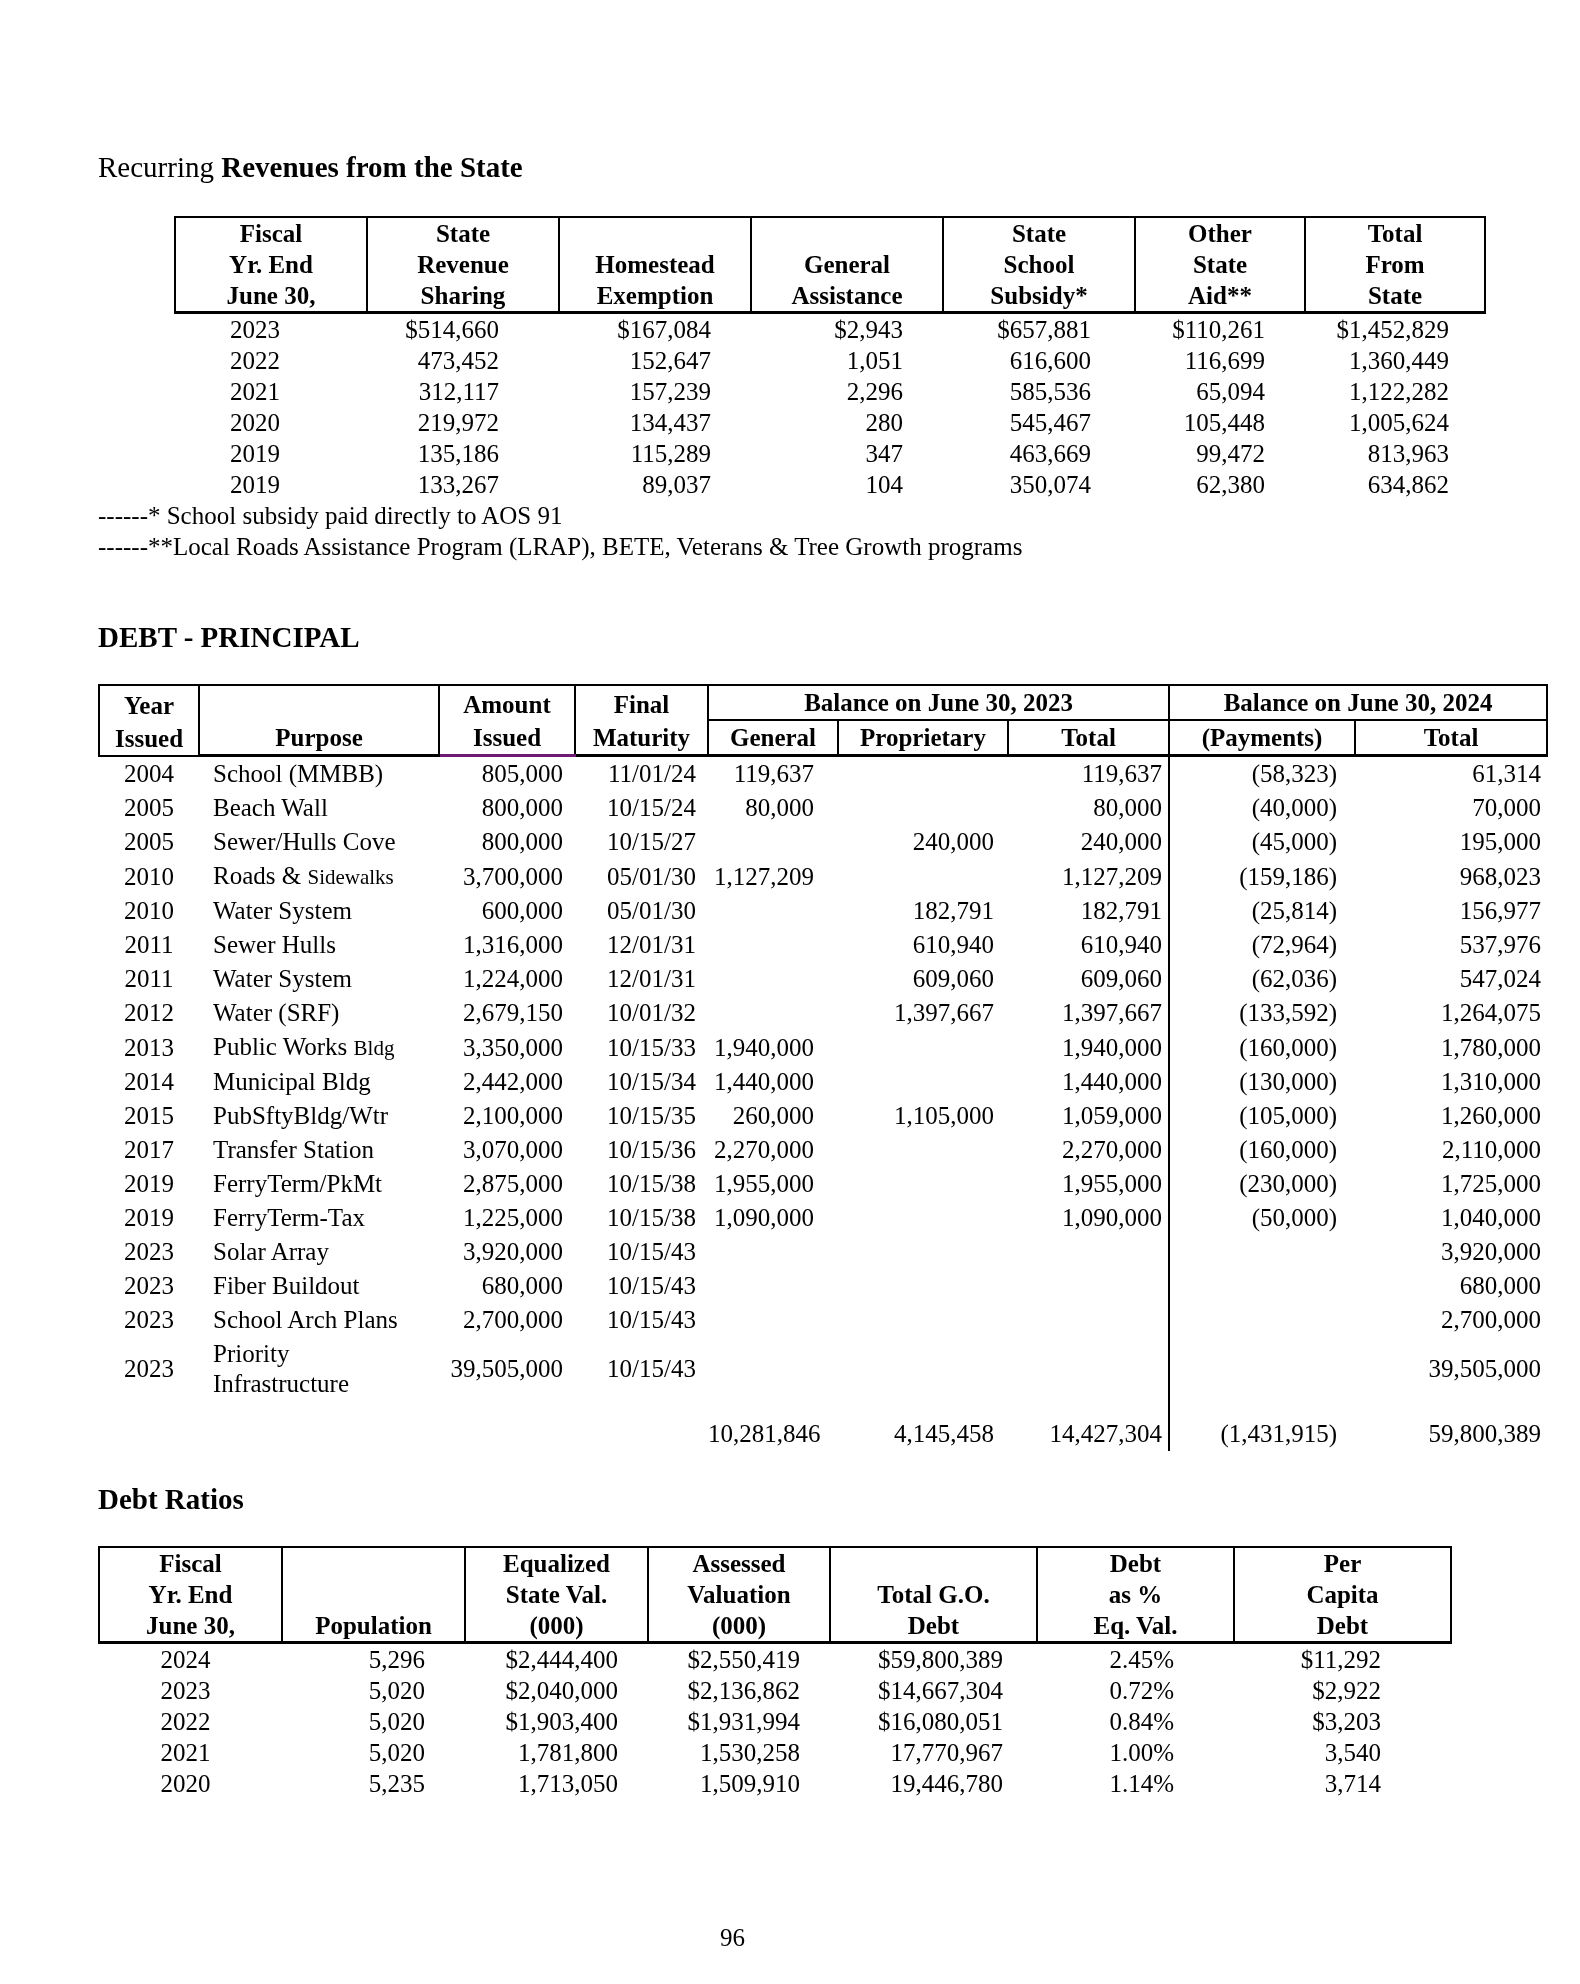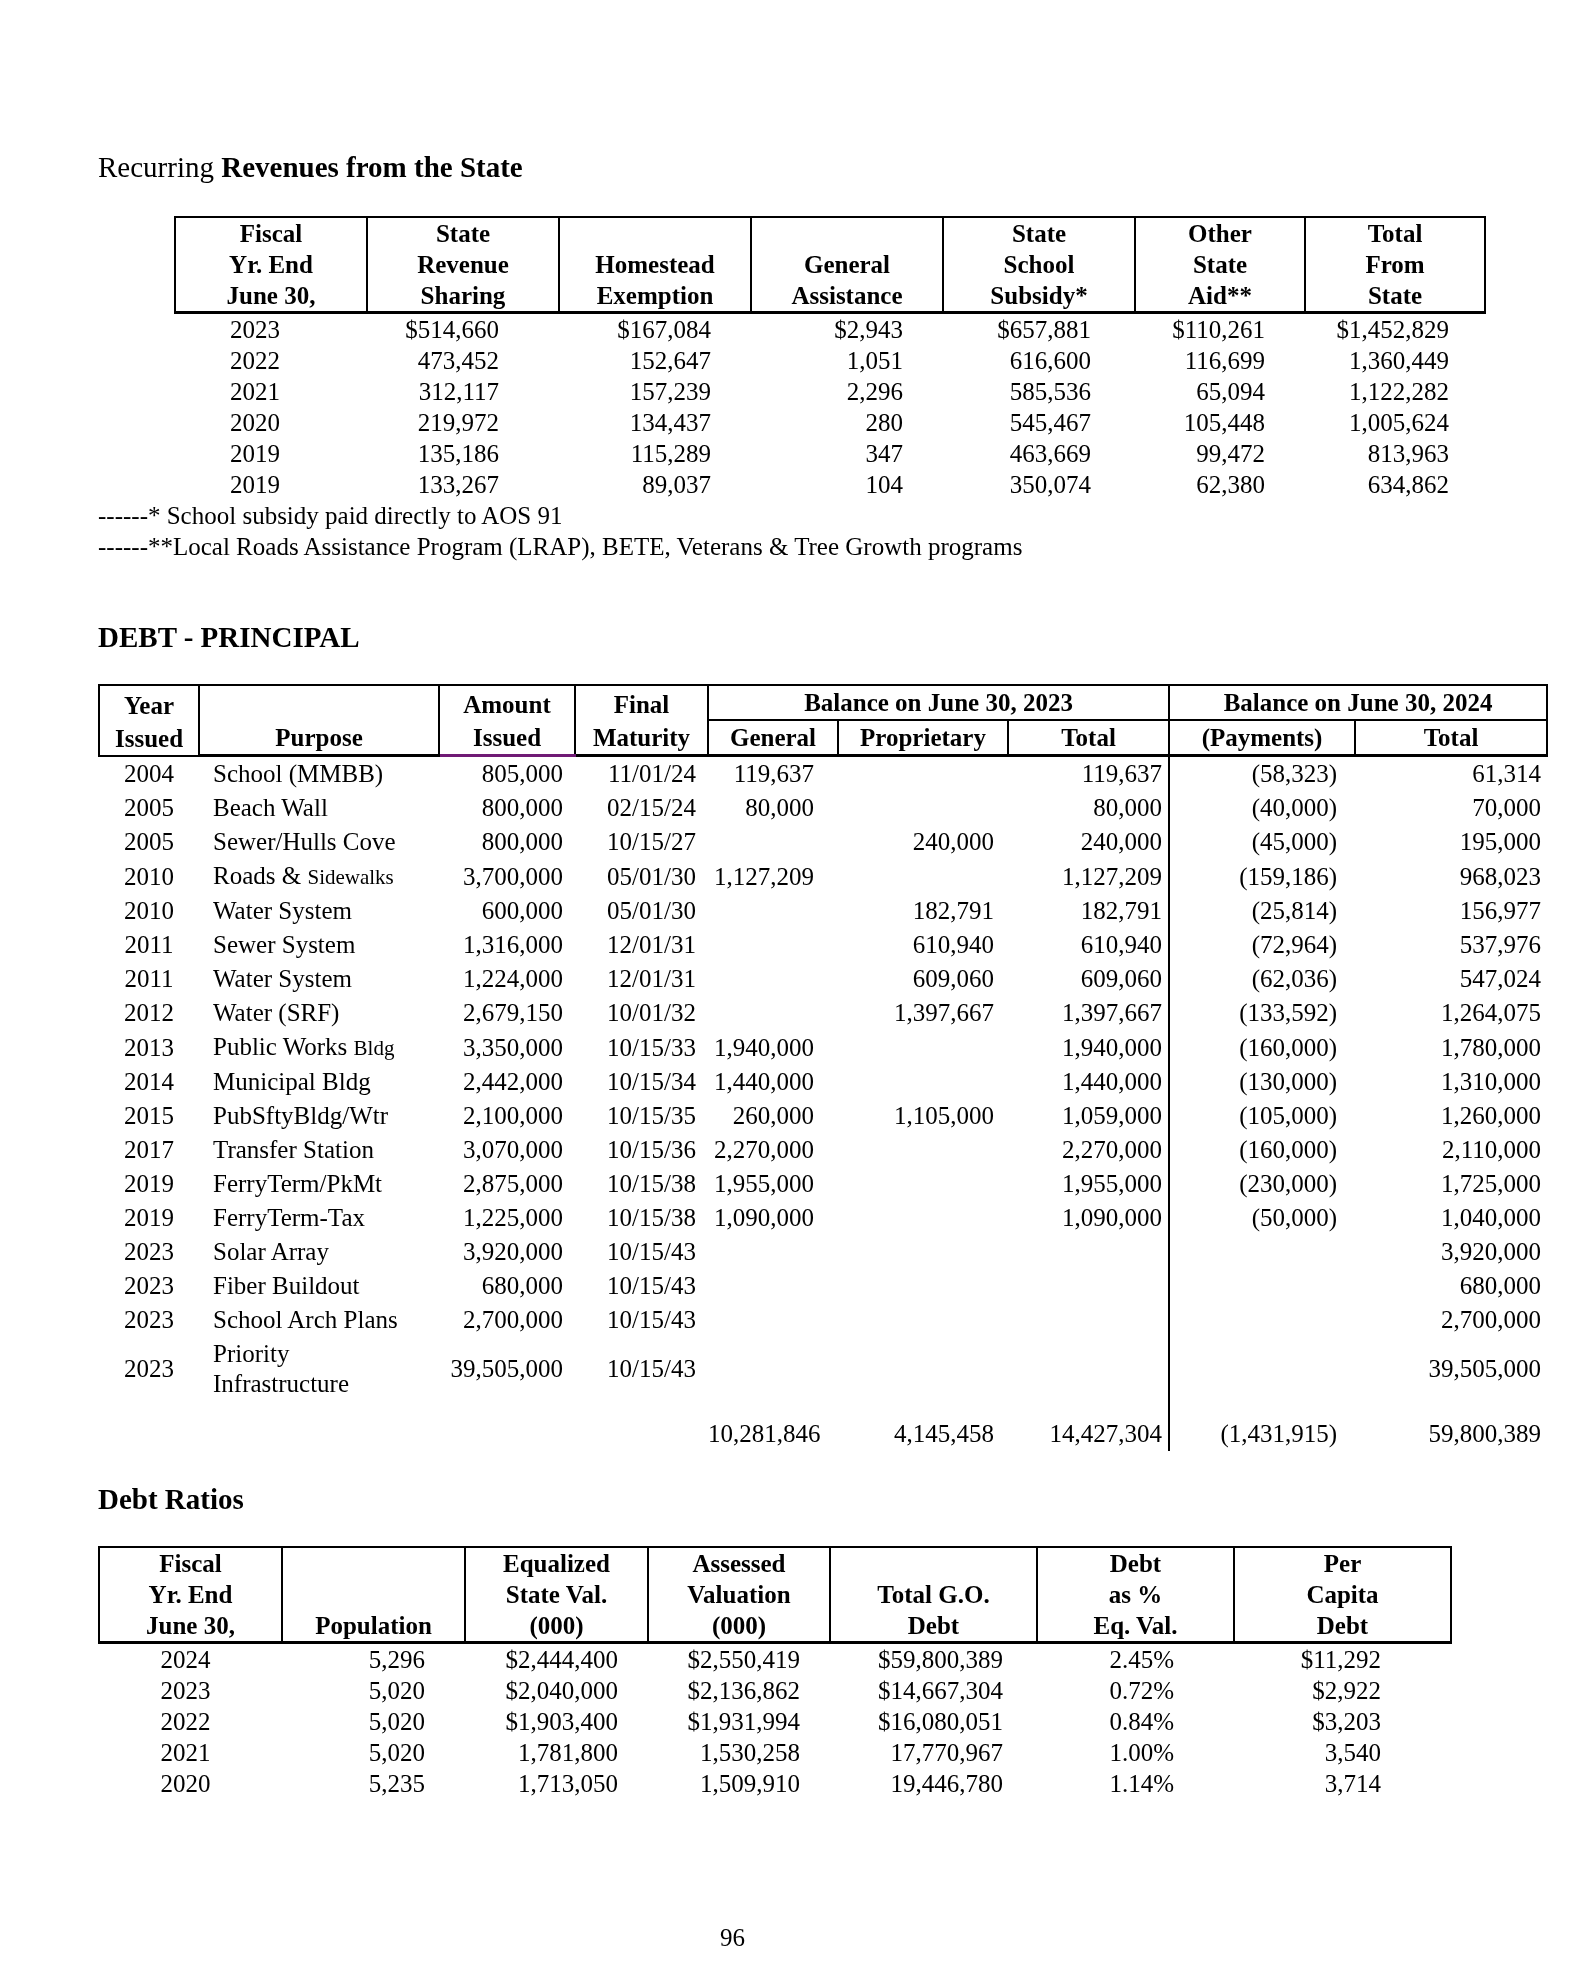--- a/index.html
+++ b/index.html
@@ -176,21 +176,21 @@
         <td class="r" style="padding: 0px 24px 0px 0px;">119,637</td>
         <td class="r" style="padding: 0px 14px 0px 0px;"></td>
         <td class="r sep" style="padding: 0px 6px 0px 0px;">119,637</td>
         <td class="r" style="padding: 0px 18px 0px 9px;">(58,323)</td>
         <td class="r" style="padding: 0px 6px 0px 0px;">61,314</td>
       </tr>
       <tr>
         <td class="c">2005</td>
         <td class="l wrap" style="padding-left: 14px;"><span>Beach Wall</span></td>
         <td class="r" style="padding-right: 12px;">800,000</td>
-        <td class="r" style="padding-right: 12px;">02/15/24</td>
+        <td class="r" style="padding-right: 12px;">10/15/24</td>
         <td class="r" style="padding: 0px 24px 0px 0px;">80,000</td>
         <td class="r" style="padding: 0px 14px 0px 0px;"></td>
         <td class="r sep" style="padding: 0px 6px 0px 0px;">80,000</td>
         <td class="r" style="padding: 0px 18px 0px 0px;">(40,000)</td>
         <td class="r" style="padding: 0px 6px 0px 0px;">70,000</td>
       </tr>
       <tr>
         <td class="c">2005</td>
         <td class="l wrap" style="padding-left: 14px;"><span>Sewer/Hulls Cove</span></td>
         <td class="r" style="padding-right: 12px;">800,000</td>
@@ -218,21 +218,21 @@
         <td class="r" style="padding-right: 12px;">600,000</td>
         <td class="r" style="padding-right: 12px;">05/01/30</td>
         <td class="r" style="padding: 0px 24px 0px 0px;"></td>
         <td class="r" style="padding: 0px 14px 0px 0px;">182,791</td>
         <td class="r sep" style="padding: 0px 6px 0px 0px;">182,791</td>
         <td class="r" style="padding: 0px 18px 0px 0px;">(25,814)</td>
         <td class="r" style="padding: 0px 6px 0px 0px;">156,977</td>
       </tr>
       <tr>
         <td class="c">2011</td>
-        <td class="l wrap" style="padding-left: 14px;"><span>Sewer System</span></td>
+        <td class="l wrap" style="padding-left: 14px;"><span>Sewer Hulls</span></td>
         <td class="r" style="padding-right: 12px;">1,316,000</td>
         <td class="r" style="padding-right: 12px;">12/01/31</td>
         <td class="r" style="padding: 0px 24px 0px 0px;"></td>
         <td class="r" style="padding: 0px 14px 0px 0px;">610,940</td>
         <td class="r sep" style="padding: 0px 6px 0px 0px;">610,940</td>
         <td class="r" style="padding: 0px 18px 0px 0px;">(72,964)</td>
         <td class="r" style="padding: 0px 6px 0px 0px;">537,976</td>
       </tr>
       <tr>
         <td class="c">2011</td>

